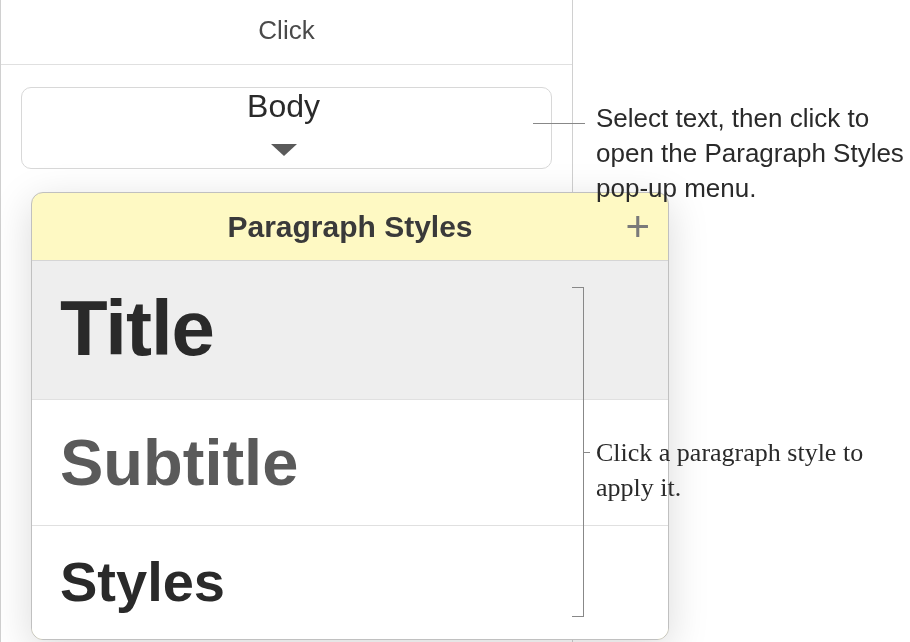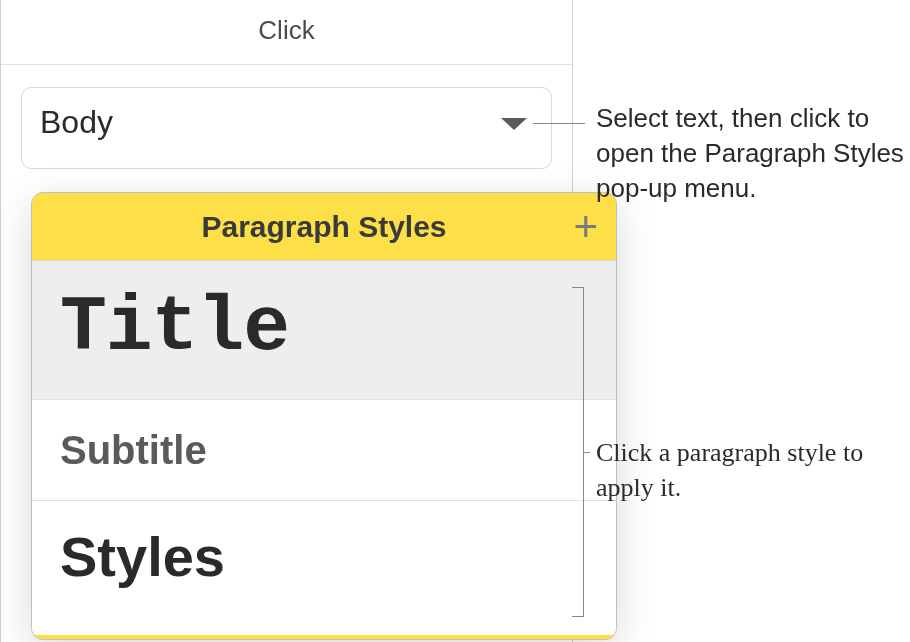--- a/index.html
+++ b/index.html
@@ -37,40 +37,41 @@
       margin: 22px 20px 0 20px;
       border: 1px solid #d8d8d8;
       border-radius: 10px;
       background: #ffffff;
       height: 82px;
       display: flex;
       align-items: center;
       justify-content: space-between;
       padding: 0 24px 12px 18px;
       cursor: pointer;
+      flex-direction: column;
     }
     .style-selector-label {
       font-size: 32px;
       color: #2a2a2a;
       font-weight: 400;
     }
     .chevron-down {
       width: 0;
       height: 0;
       border-left: 13px solid transparent;
       border-right: 13px solid transparent;
       border-top: 12px solid #5a5a5a;
       margin-top: 4px;
     }
     .popover {
       position: absolute;
       left: 30px;
       top: 192px;
-      width: 586px;
-      background: #fde047;
+      width: 638px;
+      background: #fef9c3;
       border: 1px solid #c0c0c0;
       border-radius: 12px;
       box-shadow: 0 10px 40px rgba(0,0,0,0.15);
       overflow: hidden;
       height: 448px;
     }
     .popover::before {
       content: '';
       position: absolute;
       top: -14px;
@@ -130,24 +131,23 @@
     }
     .style-item.selected {
       background: #eeeeee;
     }
     .style-item.title {
       font-size: 78px;
       font-weight: 800;
       letter-spacing: -1px;
       line-height: 1;
       padding: 28px 28px 32px 28px;
-      font-family: Liberation Mono, monospace;
     }
     .style-item.subtitle {
-      font-size: 40px;
+      font-size: 65px;
       font-weight: 700;
       color: #5a5a5a;
       line-height: 1;
       padding: 30px 28px;
     }
     .style-item.heading {
       font-size: 56px;
       font-weight: 700;
       line-height: 1;
       padding: 28px 28px 50px 28px;

